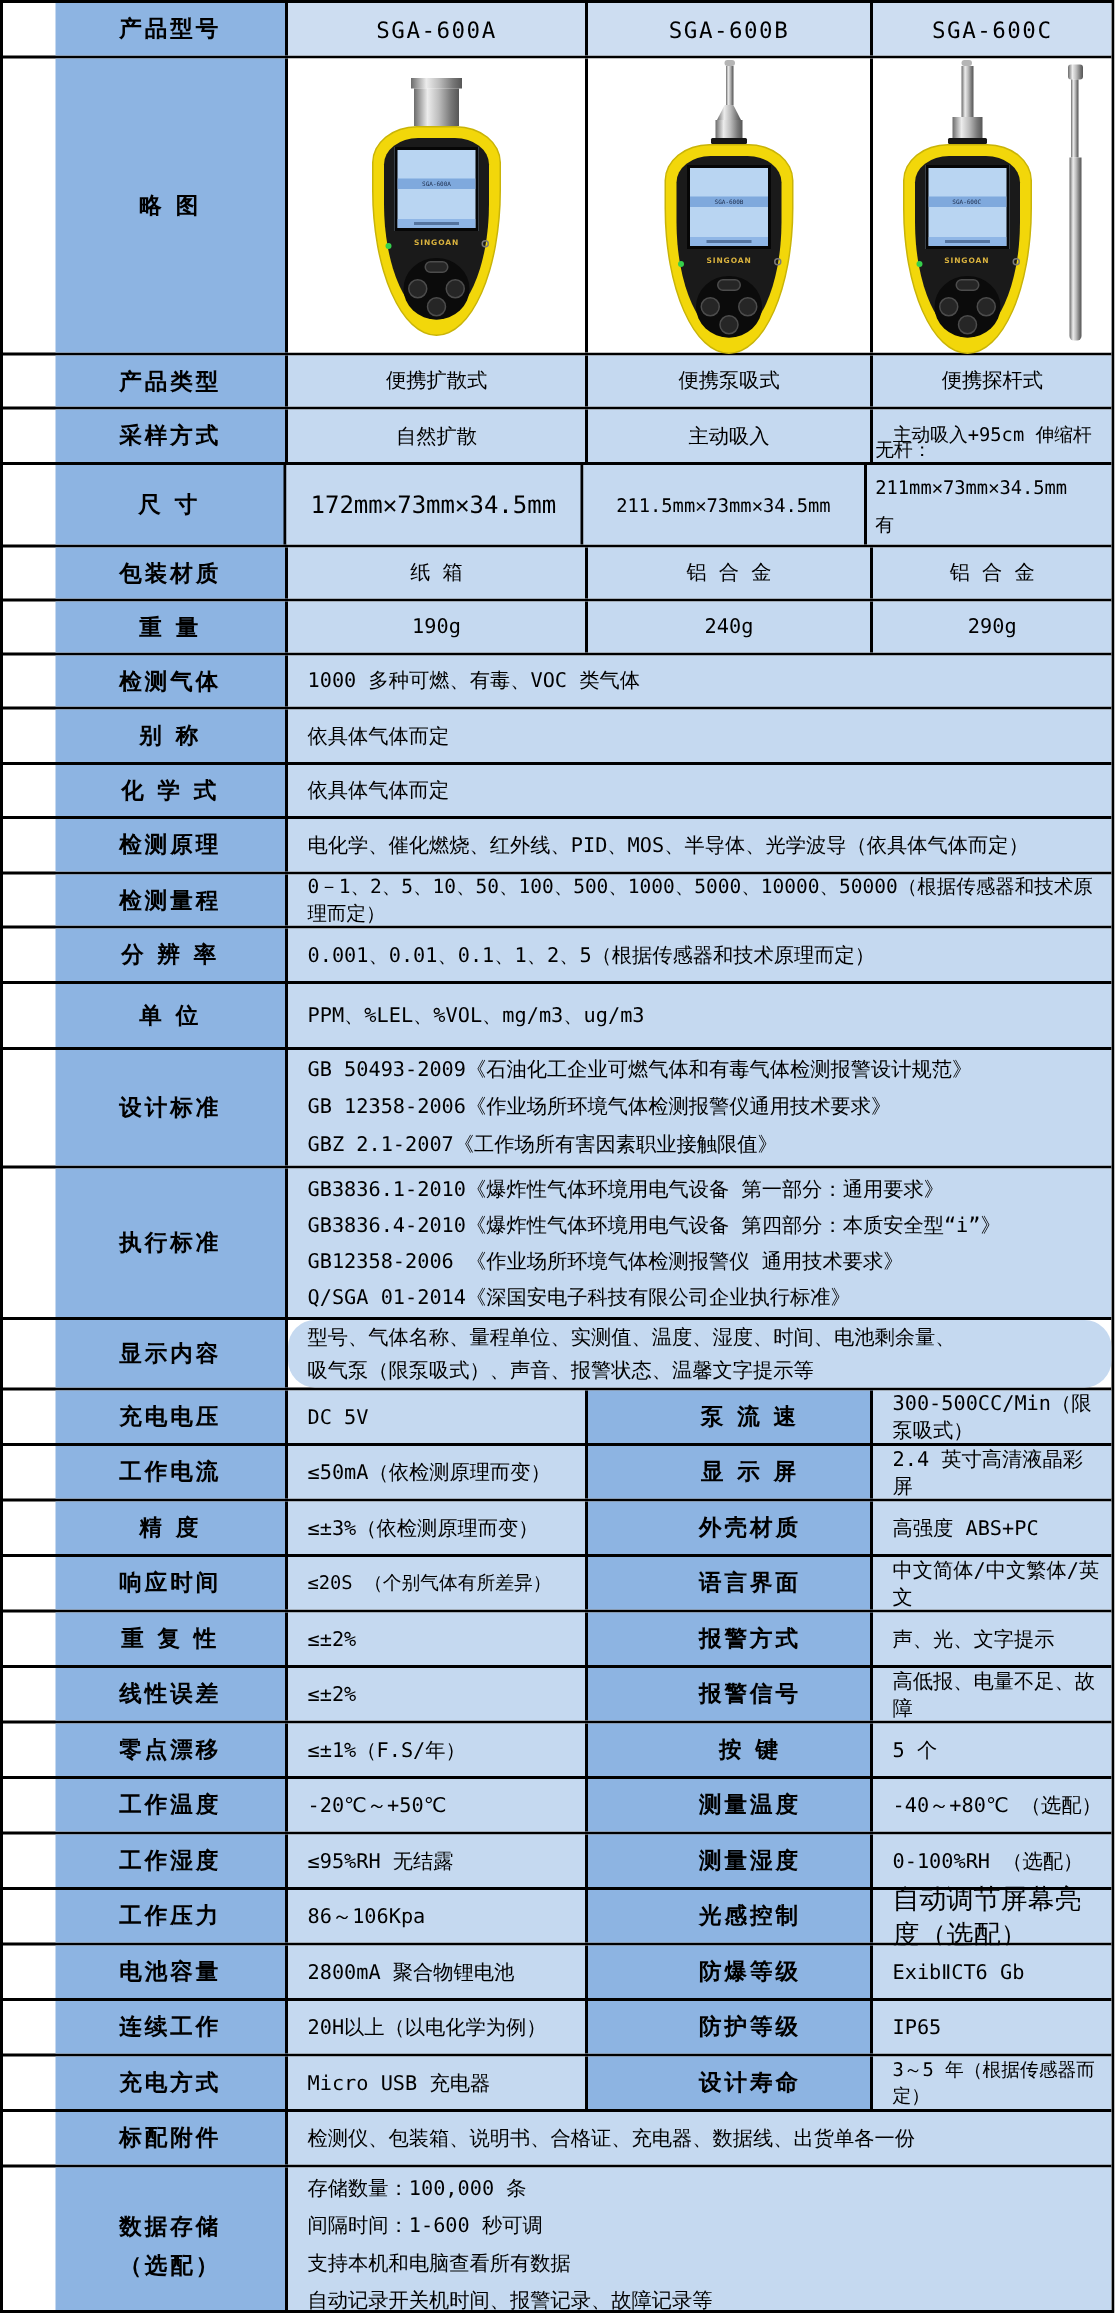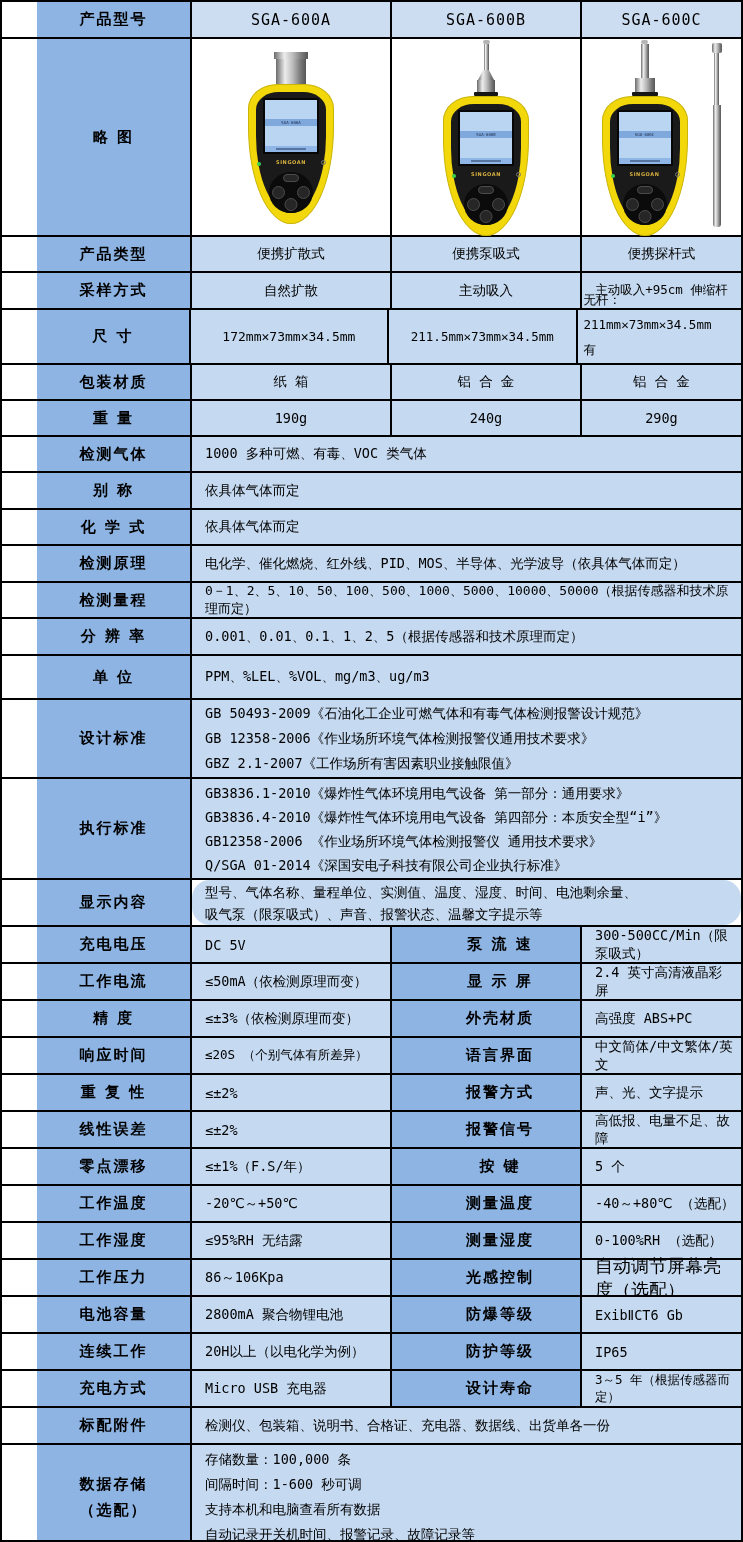--- a/index.html
+++ b/index.html
@@ -173,21 +173,21 @@
     <div class="cell val center c4 grow">便携探杆式</div>
   </div>
   <div class="row" style="height:37px">
     <div class="cell lab">采样方式</div>
     <div class="cell val center c2">自然扩散</div>
     <div class="cell val center c3">主动吸入</div>
     <div class="cell val center c4 grow" style="font-size:12.5px">主动吸入+95cm 伸缩杆</div>
   </div>
   <div class="row" style="height:55px">
     <div class="cell lab">尺    寸</div>
-    <div class="cell val center c2" style="font-size:13px">172mm✕73mm✕34.5mm</div>
+    <div class="cell val center c2" style="font-size:16px">172mm✕73mm✕34.5mm</div>
     <div class="cell val center c3" style="font-size:12.5px">211.5mm✕73mm✕34.5mm</div>
     <div class="cell val dim3 c4 grow">无杆：211mm✕73mm✕34.5mm
 有杆:1161mm✕73mm✕34.5mm</div>
   </div>
   <div class="row" style="height:36px">
     <div class="cell lab">包装材质</div>
     <div class="cell val center c2">纸 箱</div>
     <div class="cell val center c3">铝 合 金</div>
     <div class="cell val center c4 grow">铝 合 金</div>
   </div>

